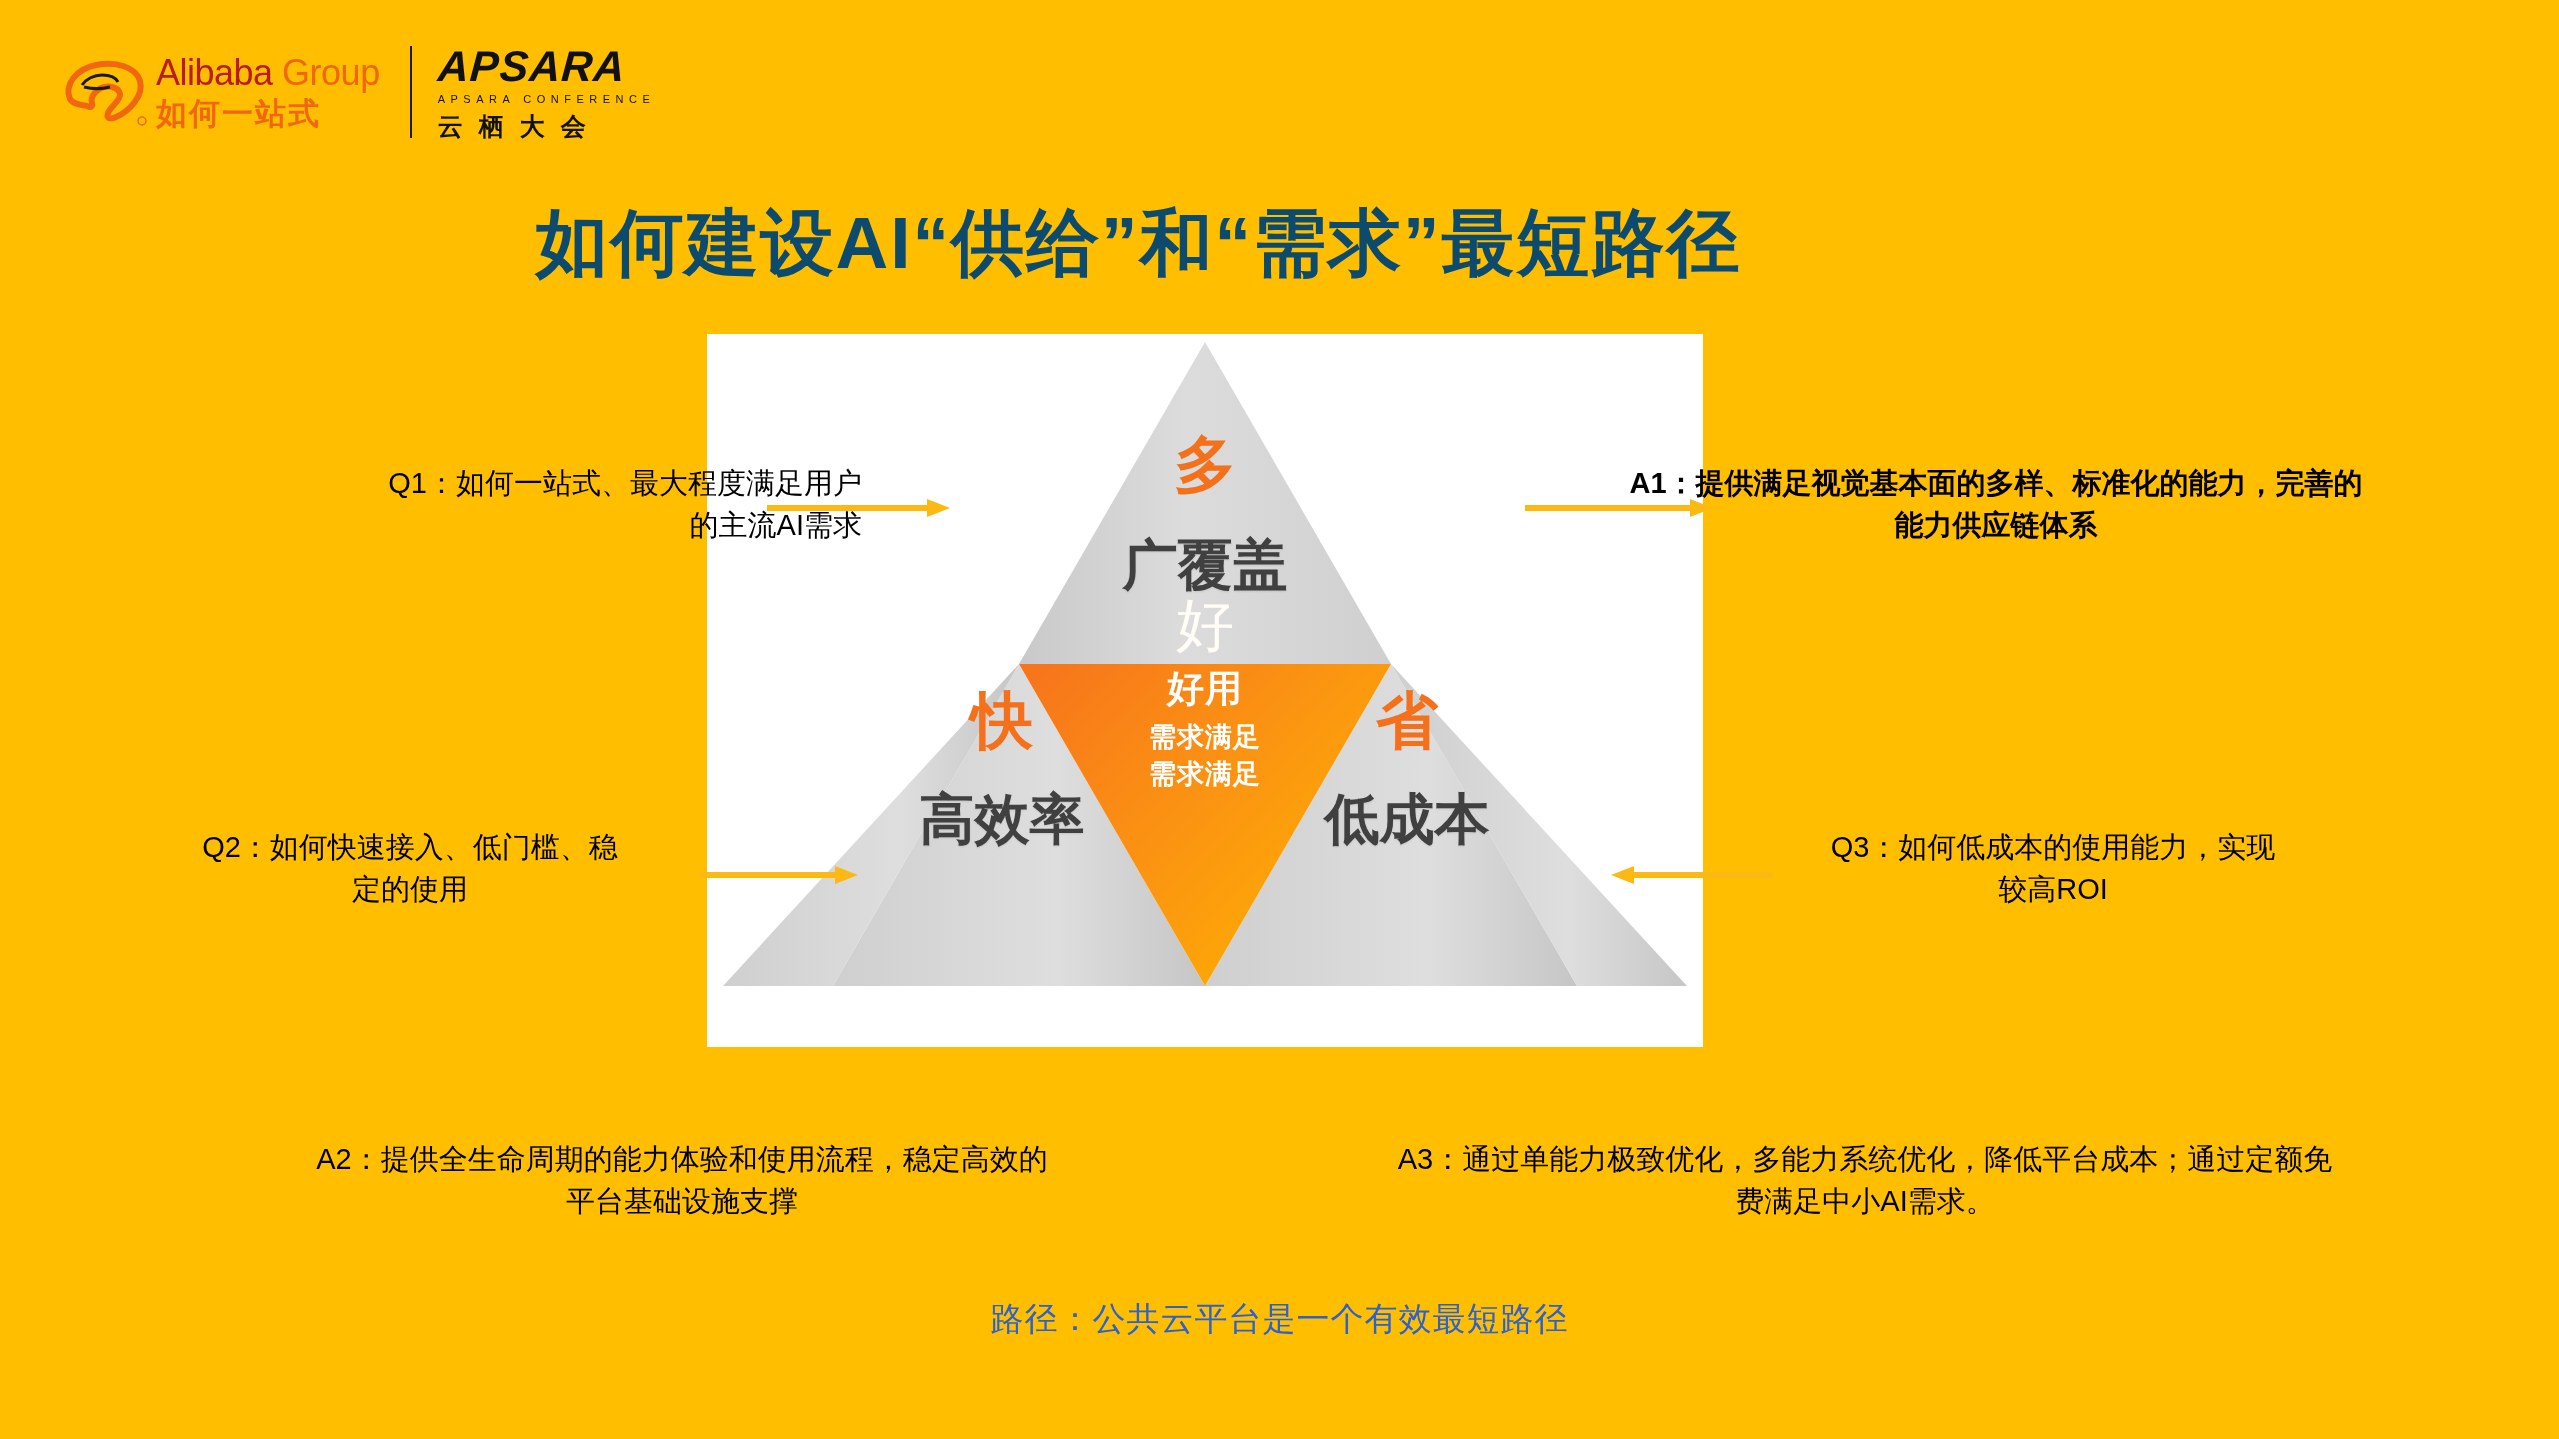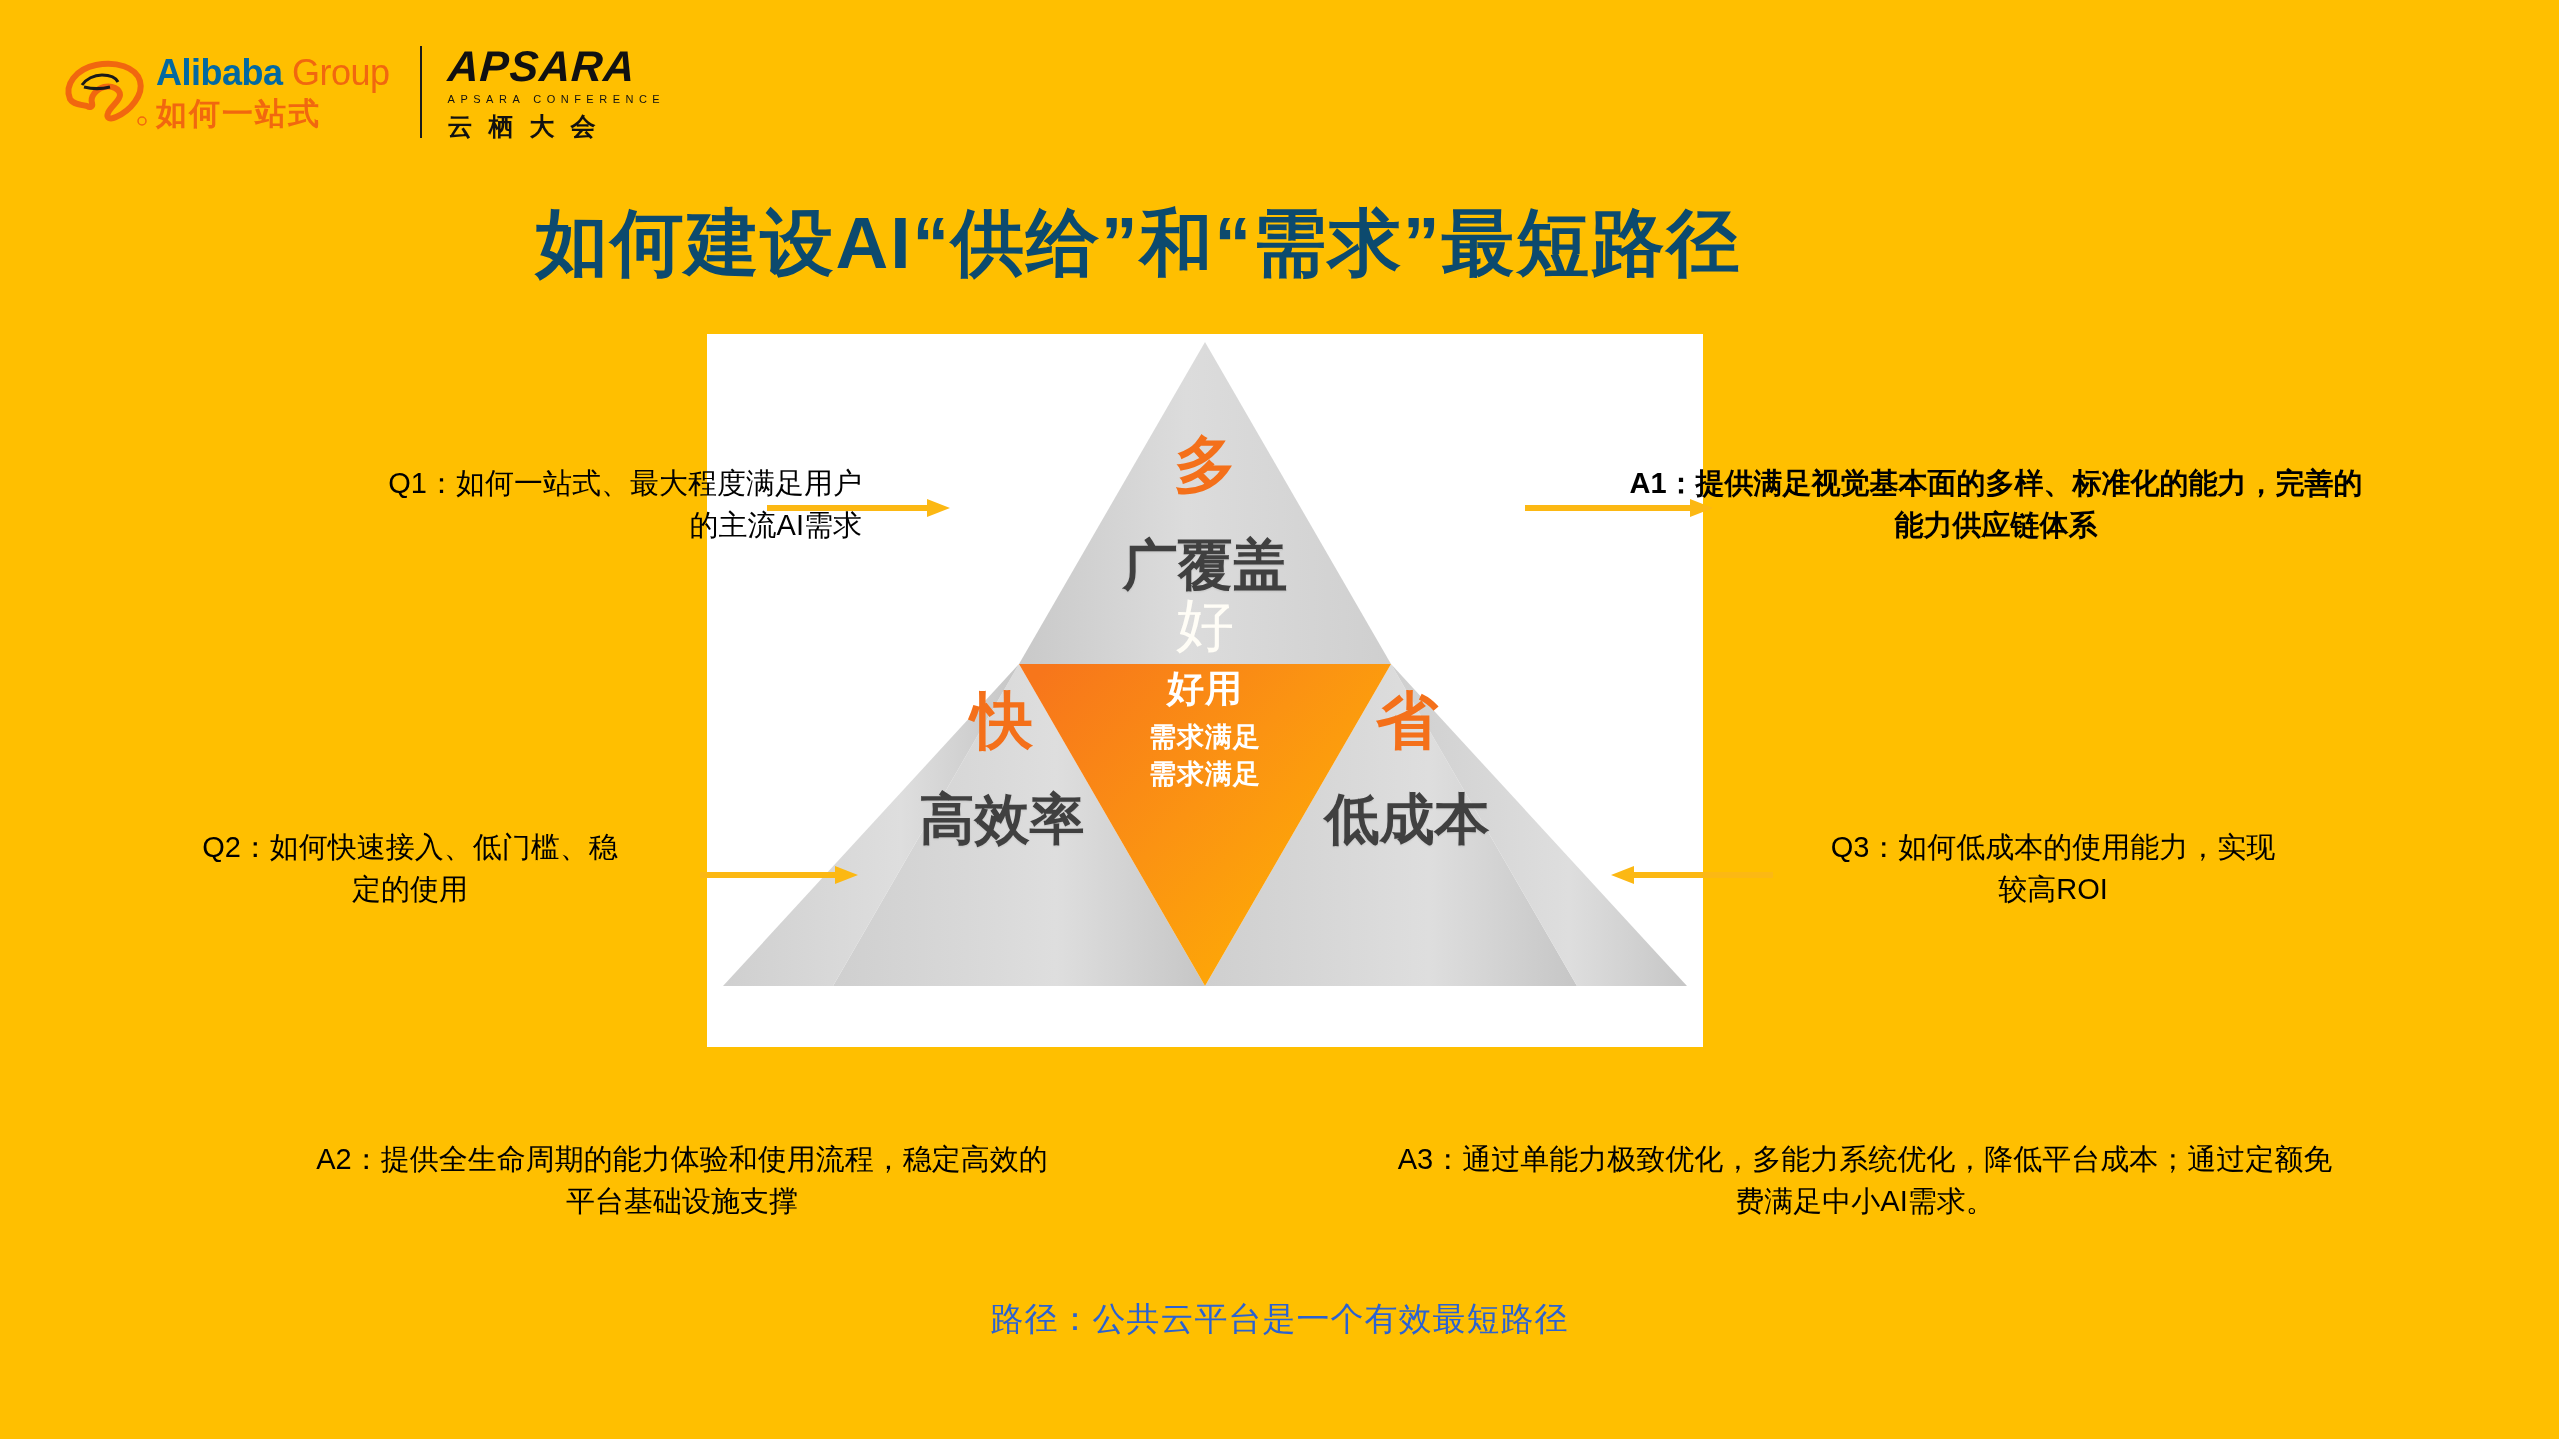--- a/index.html
+++ b/index.html
@@ -39,22 +39,22 @@
     flex-direction: column;
     justify-content: center;
     line-height: 1;
   }
   .ali-en {
     font-size: 36px;
     letter-spacing: -0.5px;
     white-space: nowrap;
   }
   .ali-en .b {
-    font-weight: bold;
-    color: #0369a1;
+    font-weight: normal;
+    color: #b91c1c;
   }
   .ali-en .g {
     font-weight: normal;
     color: #f1670f;
   }
   .ali-cn {
     font-size: 31px;
     font-weight: bold;
     color: #f1670f;
     letter-spacing: 2px;

